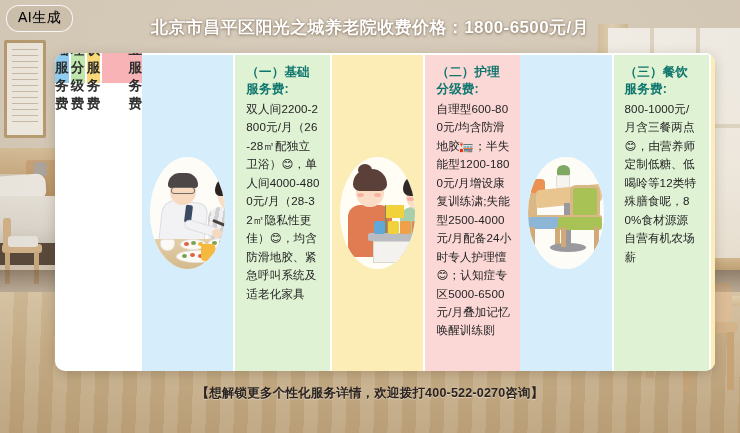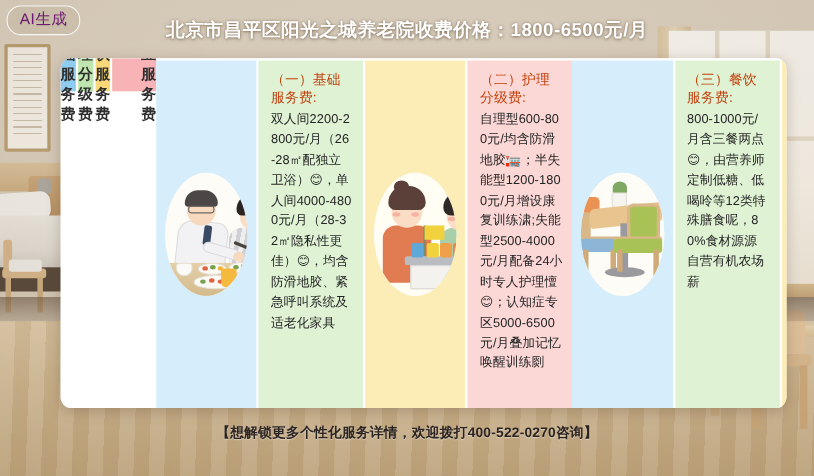--- a/index.html
+++ b/index.html
@@ -116,21 +116,21 @@
     position:absolute; inset:0;
     background: radial-gradient(120% 90% at 50% 45%, rgba(255,255,255,.10) 0%, rgba(120,95,65,.20) 100%);
   }
 
   
   .ai-badge{
     position:absolute; left:6px; top:5px; z-index:40;
     padding:3px 11px 4px 11px;
     border:1.6px solid rgba(255,255,255,.85);
     border-radius:13px;
-    color:#701a75; font-size:14px; letter-spacing:.5px;
+    color:#000000; font-size:14px; letter-spacing:.5px;
     background: rgba(190,176,152,.35);
     text-shadow:0 1px 1px rgba(0,0,0,.12);
     white-space:nowrap;
   }
 
   
   .title{
     position:absolute; top:16px; left:50%; transform:translateX(-50%);
     z-index:35; color:#ffffff; font-size:17px; font-weight:bold;
     letter-spacing:.4px; white-space:nowrap;
@@ -159,21 +159,21 @@
     flex:1 1 0; position:relative;
     border-right:2px solid #ffffff;
     display:flex; align-items:center; justify-content:center;
     padding:6px 8px;
     overflow:hidden;
   }
   .cell:last-child{ border-right:none; }
   .cell.text{ align-items:flex-start; justify-content:flex-start; padding:9px 9px 6px 11px; }
 
   .cell-title{
-    font-size:12.5px; font-weight:normal; color:#c2410c; display:block;
+    font-size:12.5px; font-weight:bold; color:#0f766e; display:block;
     margin-bottom:1px; letter-spacing:.2px;
   }
   .cell-body{
     font-size:11.6px; color:#242424; line-height:1.42; letter-spacing:.1px;
     word-break:break-all;
   }
 
   
   .illus{
     width:112px; height:112px; border-radius:50%;

